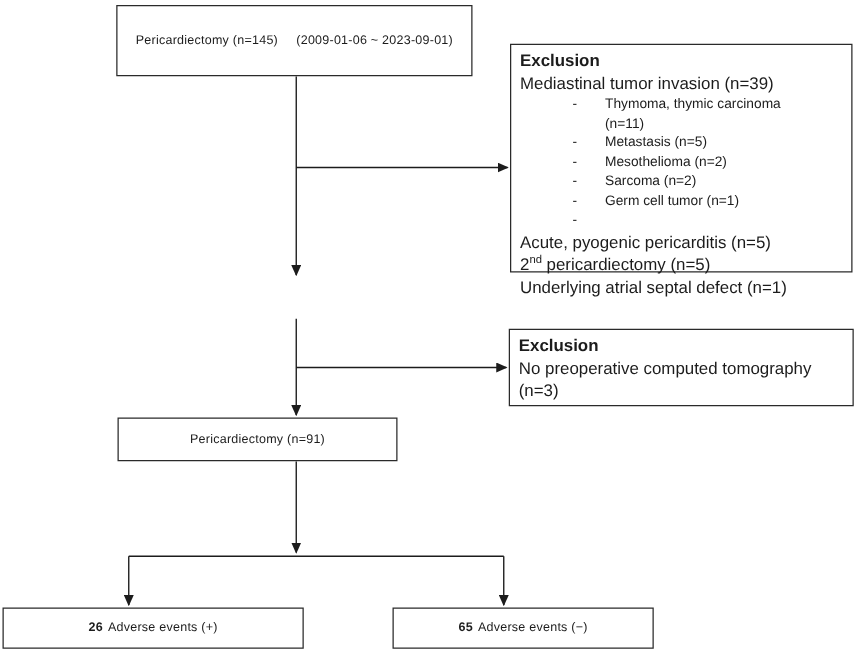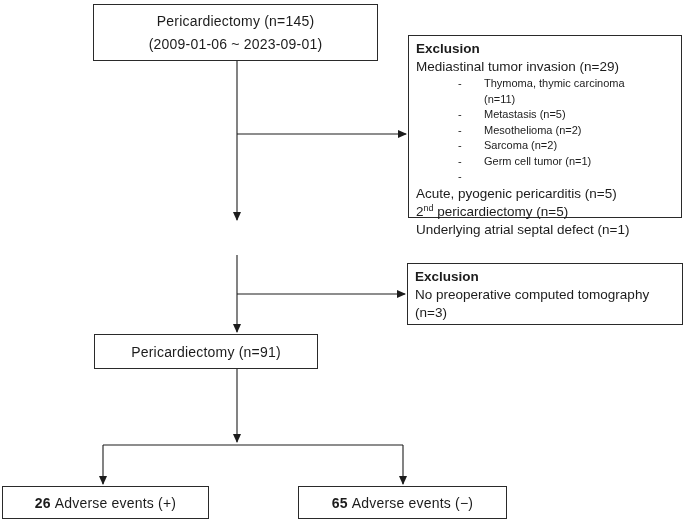--- a/index.html
+++ b/index.html
@@ -17,35 +17,34 @@
     overflow: hidden;
   }
   .box {
     position: absolute;
     border: 1.4px solid #2a2a2a;
     background: #ffffff;
     box-sizing: border-box;
   }
   .center-box {
     display: flex;
-    flex-direction: column;
     align-items: center;
     justify-content: center;
     text-align: center;
-    font-size: 14px;
+    font-size: 10px;
     letter-spacing: 0.2px;
   }
   .top-box {
     left: 93px; top: 4px; width: 285px; height: 57px;
     justify-content: space-evenly;
   }
   .mid-box   { left: 94px; top: 222px; width: 283px; height: 33px; }
   .third-box { left: 94px; top: 334px; width: 224px; height: 35px; }
-  .outcome-left  { left: 2px;   top: 486px; width: 207px; height: 33px; }
-  .outcome-right { left: 298px; top: 486px; width: 209px; height: 33px; }
+  .outcome-left  { left: 2px;   top: 486px; width: 241px; height: 33px; }
+  .outcome-right { left: 314px; top: 486px; width: 209px; height: 33px; }
   .outcome-count { font-weight: bold; margin-right: 4px; }
   .excl-box {
     font-size: 13.5px;
     line-height: 18px;
     padding: 4px 23px 3px 7px;
   }
   .excl-1 { left: 408px; top: 35px;  width: 274px; height: 183px; }
   .excl-2 { left: 407px; top: 263px; width: 276px; height: 62px; }
   .excl-title { font-weight: bold; }
   .sub-item {
@@ -101,21 +100,21 @@
     <line x1="403" y1="445" x2="403" y2="484" stroke="#1c1c1c" stroke-width="1.1" marker-end="url(#arrow)"></line>
   </svg>
 
   <div class="box center-box top-box">
     <div>Pericardiectomy (n=145)</div>
     <div>(2009-01-06 ~ 2023-09-01)</div>
   </div>
 
   <div class="box excl-box excl-1">
     <div class="excl-title">Exclusion</div>
-    <div>Mediastinal tumor invasion (n=29)</div>
+    <div>Mediastinal tumor invasion (n=39)</div>
     <div class="sub-item">
       <span class="bullet">-</span>
       <span>Thymoma, thymic carcinoma (n=11)</span>
     </div>
     <div class="sub-item">
       <span class="bullet">-</span>
       <span>Metastasis (n=5)</span>
     </div>
     <div class="sub-item">
       <span class="bullet">-</span>

